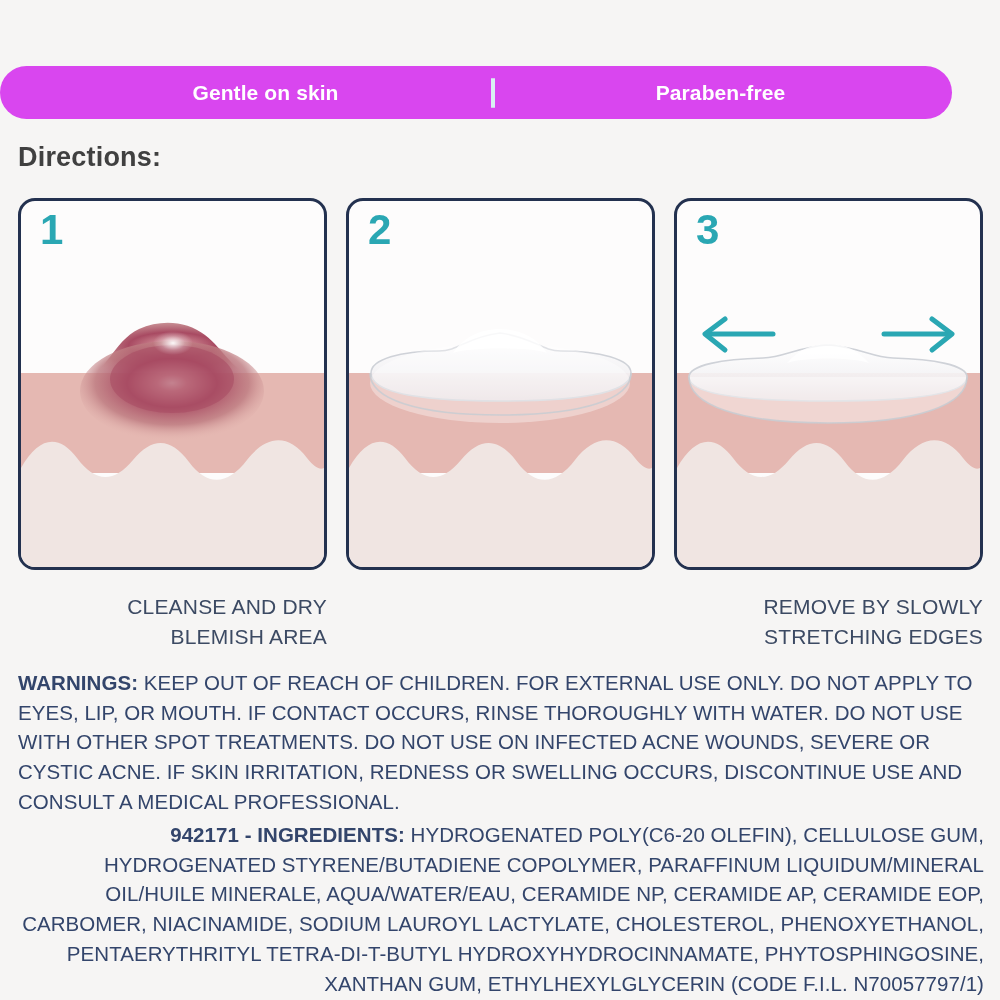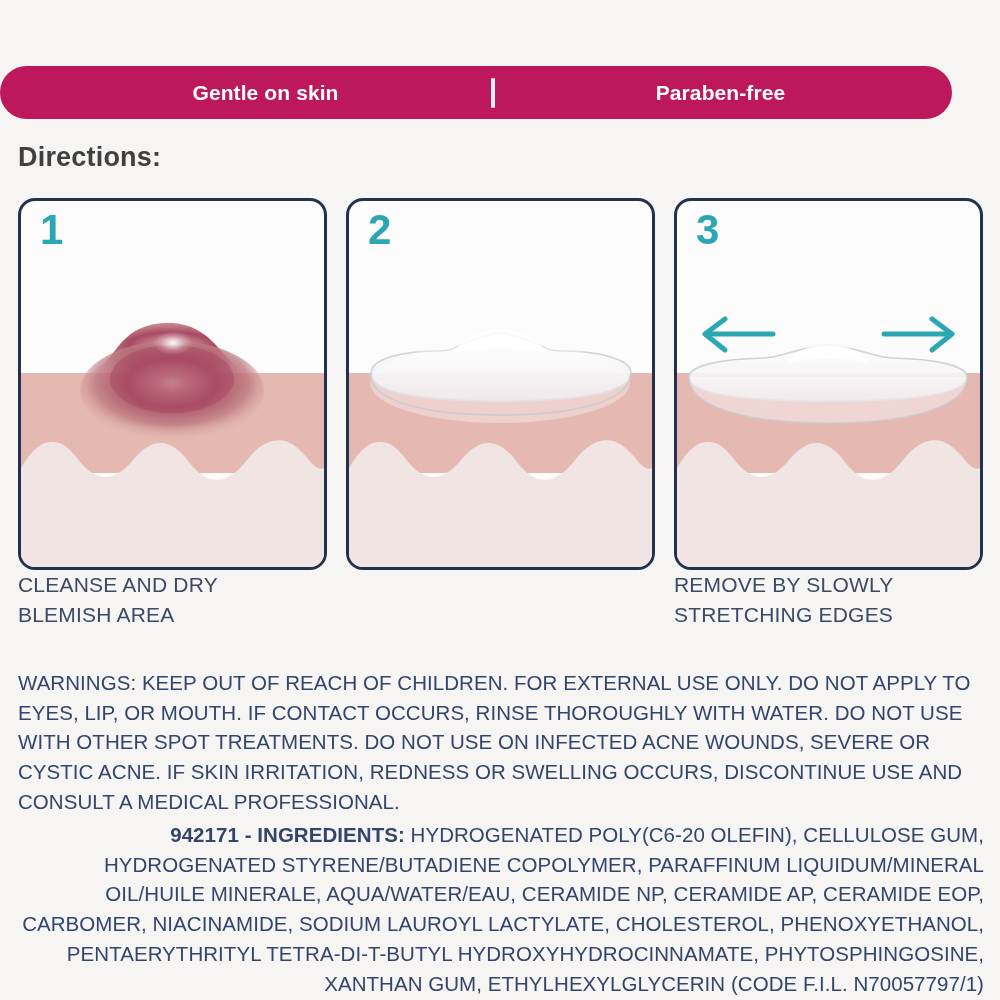--- a/index.html
+++ b/index.html
@@ -16,21 +16,21 @@
     position: relative;
   }
 
   
   .claims-banner {
     position: absolute;
     left: 0;
     top: 66px;
     width: 952px;
     height: 53px;
-    background: #be185d;
+    background: #d946ef;
     border-radius: 27px;
     display: flex;
     align-items: center;
     justify-content: space-between;
     box-sizing: border-box;
     padding: 0 6px 0 40px;
   }
   .claim {
     flex: 1 1 0;
     text-align: center;
@@ -131,41 +131,42 @@
 
   
   .arrows {
     position: absolute;
     left: 0; top: 0; right: 0; bottom: 0;
     z-index: 5;
   }
   .arrows svg { display: block; width: 100%; height: 100%; }
 
   .step-caption {
-    text-align: left;
+    margin-top: 22px;
+    text-align: right;
     font-size: 21px;
     line-height: 1.42;
     font-weight: 400;
     color: #3c4a63;
     letter-spacing: 0.2px;
   }
 
   
   .warnings {
     position: absolute;
     left: 18px;
     top: 668px;
     width: 966px;
     font-size: 20.5px;
     line-height: 1.45;
     color: #33456b;
     letter-spacing: 0.05px;
     text-align: left;
   }
-  .warnings b { font-weight: 400; }
+  .warnings b { font-weight: 700; }
 
   
   .ingredients {
     position: absolute;
     left: 18px;
     top: 820px;
     width: 966px;
     font-size: 20.5px;
     line-height: 1.45;
     color: #33456b;

